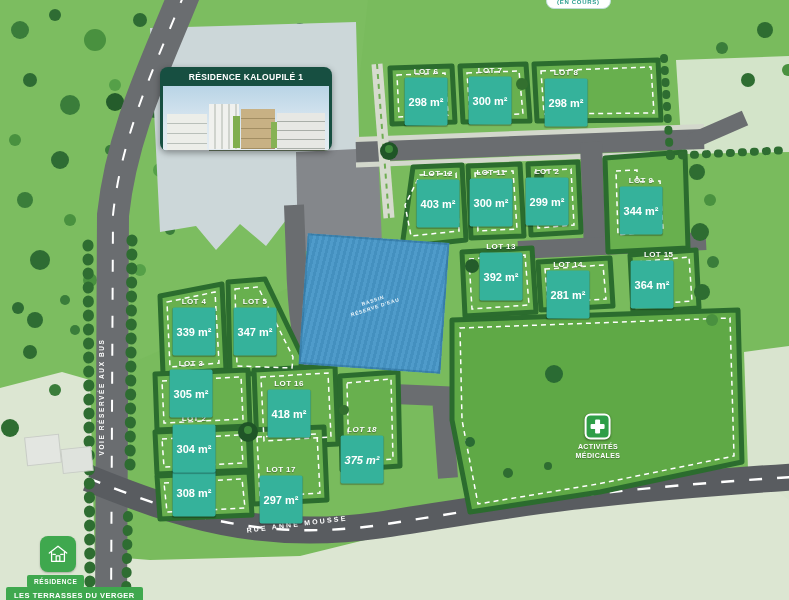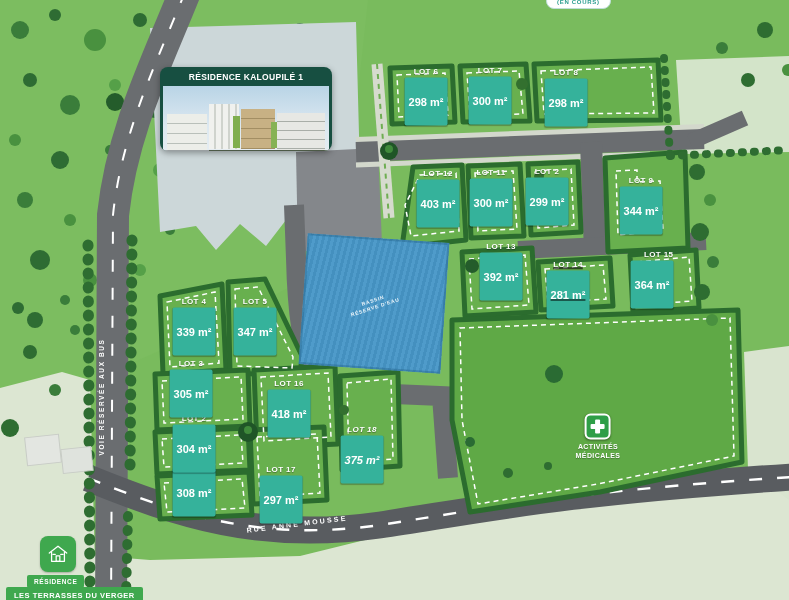--- a/index.html
+++ b/index.html
@@ -331,21 +331,21 @@
     <div class="lot-area">300 m²</div>
   </div>
       <div class="lot-marker" style="left: 438px; top: 198px; justify-content: flex-end;">
     <div class="lot-name">LOT 12</div>
     <div class="lot-area">403 m²</div>
   </div>
       <div class="lot-marker" style="left: 501px; top: 271px;">
     <div class="lot-name">LOT 13</div>
     <div class="lot-area">392 m²</div>
   </div>
-      <div class="lot-marker" style="left: 568px; top: 289px; text-decoration: underline;">
+      <div class="lot-marker" style="left: 568px; top: 289px;">
     <div class="lot-name">LOT 14</div>
     <div class="lot-area">281 m²</div>
   </div>
       <div class="lot-marker" style="left: 652px; top: 279px; align-items: flex-end;">
     <div class="lot-name">LOT 15</div>
     <div class="lot-area">364 m²</div>
   </div>
       <div class="lot-marker" style="left: 289px; top: 408px;">
     <div class="lot-name">LOT 16</div>
     <div class="lot-area">418 m²</div>

